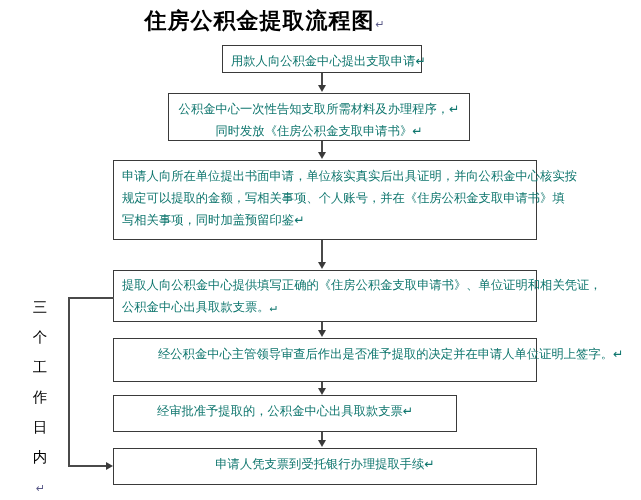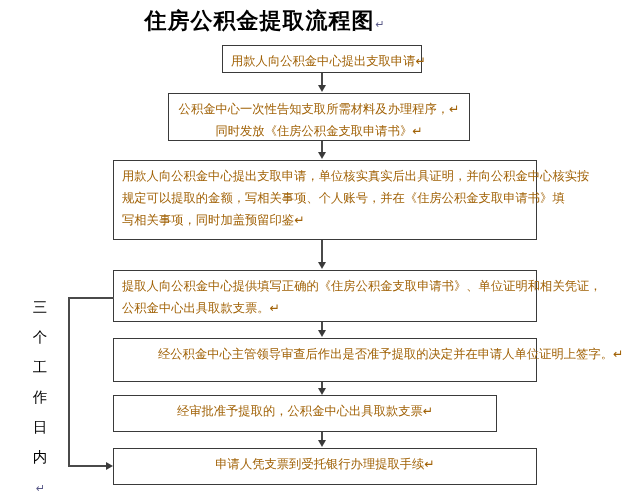--- a/index.html
+++ b/index.html
@@ -39,21 +39,21 @@
   }
 
   
   .node {
     position: absolute;
     box-sizing: border-box;
     border: 1.4px solid #3a3a3a;
     background: #ffffff;
     font-size: 12.3px;
     line-height: 22px;
-    color: #a16207;
+    color: #0f766e;
     padding: 4px 8px;
   }
   .node .ln {
     display: block;
     white-space: nowrap;
   }
   .node.center { text-align: center; }
   .node.left   { text-align: left; }
 
   
@@ -123,44 +123,44 @@
 
   <div class="node center" style="left:168px; top:93px; width:302px; height:48px;">
     <span class="ln">公积金中心一次性告知支取所需材料及办理程序，↵</span>
     <span class="ln">同时发放《住房公积金支取申请书》↵</span>
   </div>
 
   <div class="arrow-v" style="left:321px; top:141px; height:12px;"></div>
   <div class="arrow-head-down" style="left:317.5px; top:152px;"></div>
 
   <div class="node left" style="left:113px; top:160px; width:424px; height:80px;">
-    <span class="ln">用款人向公积金中心提出支取申请，单位核实真实后出具证明，并向公积金中心核实按</span>
+    <span class="ln">申请人向所在单位提出书面申请，单位核实真实后出具证明，并向公积金中心核实按</span>
     <span class="ln">规定可以提取的金额，写相关事项、个人账号，并在《住房公积金支取申请书》填</span>
     <span class="ln">写相关事项，同时加盖预留印鉴↵</span>
   </div>
 
   <div class="arrow-v" style="left:321px; top:240px; height:23px;"></div>
   <div class="arrow-head-down" style="left:317.5px; top:262px;"></div>
 
-  <div class="node left" style="left:113px; top:270px; width:424px; height:52px;">
+  <div class="node left" style="left:113px; top:270px; width:424px; height:52px;font-family:Liberation Mono, monospace;">
     <span class="ln">提取人向公积金中心提供填写正确的《住房公积金支取申请书》、单位证明和相关凭证，</span>
     <span class="ln">公积金中心出具取款支票。↵</span>
   </div>
 
   <div class="arrow-v" style="left:321px; top:322px; height:9px;"></div>
   <div class="arrow-head-down" style="left:317.5px; top:330px;"></div>
 
   <div class="node left" style="left:113px; top:338px; width:424px; height:44px;padding-left:44px;">
     <span class="ln">经公积金中心主管领导审查后作出是否准予提取的决定并在申请人单位证明上签字。↵</span>
   </div>
 
   <div class="arrow-v" style="left:321px; top:382px; height:7px;"></div>
   <div class="arrow-head-down" style="left:317.5px; top:388px;"></div>
 
-  <div class="node center" style="left:113px; top:395px; width:384px; height:37px;">
+  <div class="node center" style="left:113px; top:395px; width:344px; height:37px;">
     <span class="ln">经审批准予提取的，公积金中心出具取款支票↵</span>
   </div>
 
   <div class="arrow-v" style="left:321px; top:432px; height:9px;"></div>
   <div class="arrow-head-down" style="left:317.5px; top:440px;"></div>
 
   <div class="node center" style="left:113px; top:448px; width:424px; height:37px;">
     <span class="ln">申请人凭支票到受托银行办理提取手续↵</span>
   </div>
 

